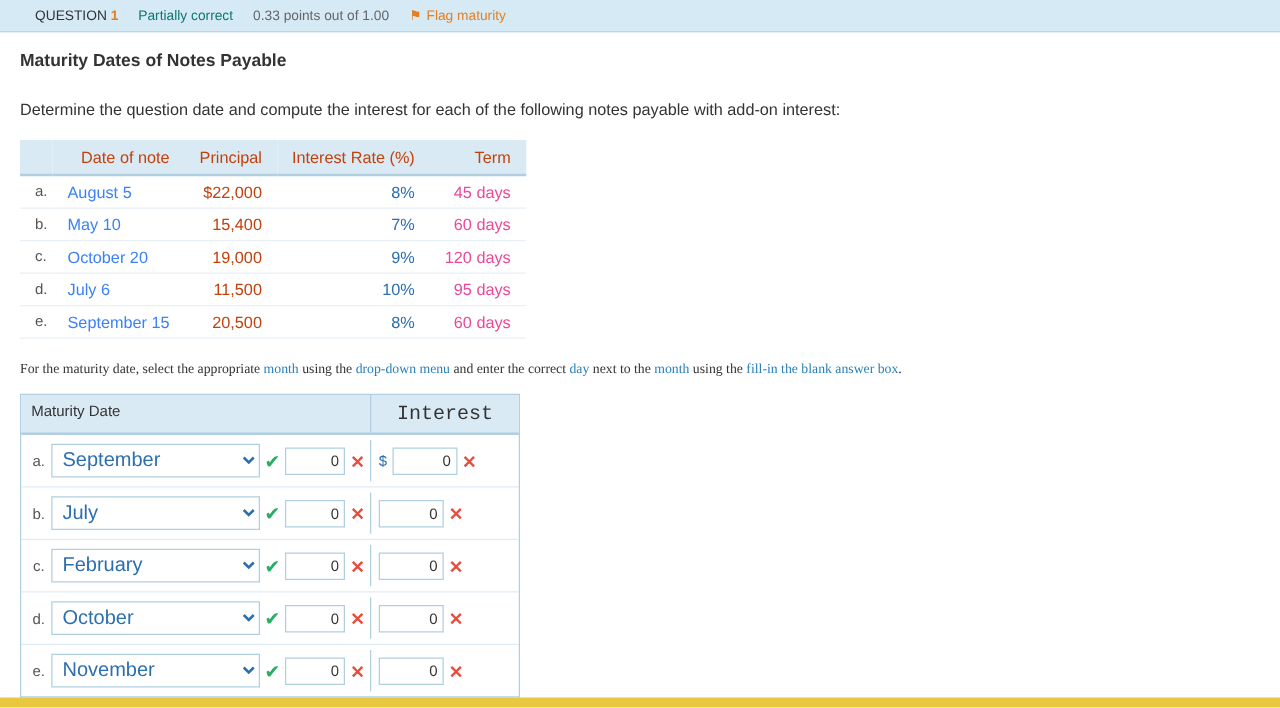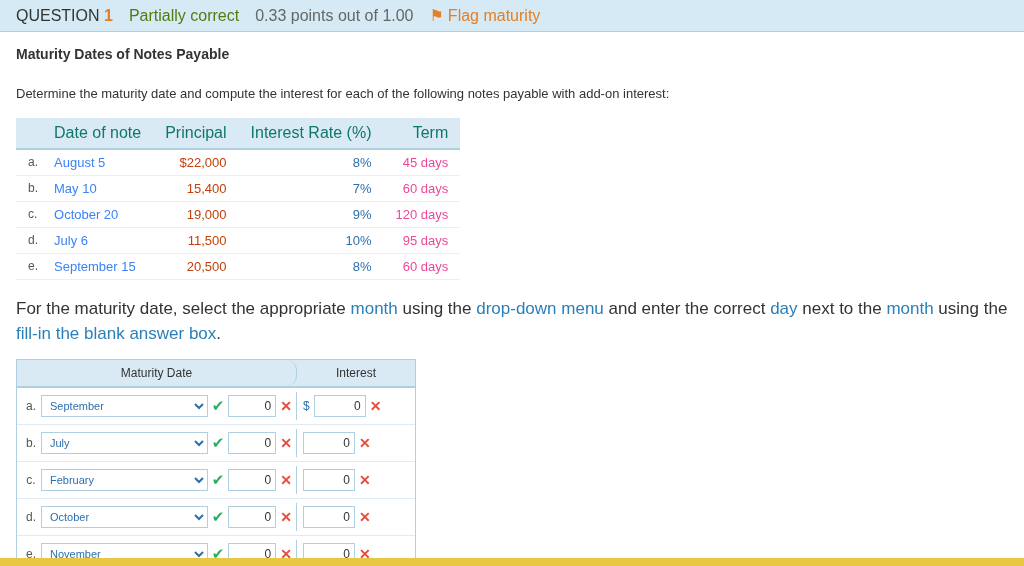--- a/index.html
+++ b/index.html
@@ -1,28 +1,28 @@
 <!DOCTYPE html>
 <html><head>
   <meta charset="utf-8">
   <style>
     * { box-sizing: border-box; margin: 0; padding: 0; }
     body { font-family: Arial, sans-serif; font-size: 13px; background: #f0f7fb; color: #333; }
 
     .top-bar {
       background: #d6eaf5;
       border-bottom: 1px solid #b0cfe0;
-      padding: 6px 16px;
+      padding: 6px 28px;
       display: flex;
       align-items: center;
       gap: 16px;
-      font-size: 16px;
+      font-size: 11px;
     }
     .top-bar .question-num { color: #e67e22; font-weight: bold; }
-    .top-bar .status { color: #4d7c0f; }
+    .top-bar .status { color: #0f766e; }
     .top-bar .points { color: #666; }
     .top-bar .flag { color: #e67e22; display: flex; align-items: center; gap: 4px; cursor: pointer; }
 
     .main-content {
       background: #fff;
       margin: 0;
       padding: 14px 16px;
       min-height: 530px;
     }
 
@@ -32,72 +32,72 @@
     .data-table {
       border-collapse: collapse;
       margin: 14px 0 16px 0;
       min-width: 320px;
     }
     .data-table th {
       background: #daeaf4;
       border-bottom: 2px solid #b0cfe0;
       padding: 6px 12px;
       text-align: right;
-      font-size: 16px;
+      font-size: 13px;
       font-weight: normal;
-      color: #0f766e;
+      color: #c2410c;
     }
     .data-table th:first-child { text-align: left; }
     .data-table td {
       padding: 5px 12px;
       font-size: 13px;
       border-bottom: 1px solid #e8f0f5;
       text-align: right;
       color: #2c6fad;
     }
     .data-table td:first-child { text-align: left; color: #555; font-size: 12px; padding-right: 4px; min-width: 22px; }
     .data-table td:nth-child(2) { color: #3b82f6; text-align: left; }
     .data-table td:nth-child(3) { color: #c2410c; }
     .data-table td:nth-child(4) { color: #2c6fad; }
     .data-table td:nth-child(5) { color: #ec4899; }
 
     .maturity-instructions {
-      font-size: 17px;
+      font-size: 11px;
       margin: 10px 0 12px 0;
       line-height: 1.5;
+      font-family: Liberation Serif, serif;
     }
     .maturity-instructions span.blue { color: #2980b9; }
 
     .answer-section {
       border: 1px solid #b0cfe0;
       display: inline-block;
       min-width: 400px;
       background: #fff;
     }
 
     .answer-header {
       display: flex;
       background: #daeaf4;
       border-bottom: 2px solid #b0cfe0;
     }
     .answer-header .col-maturity {
       flex: 0 0 280px;
-      text-align: center;
       padding: 6px 8px;
       font-size: 12px;
       border-right: 1px solid #b0cfe0;
       font-weight: normal;
-      border-radius: 10px;
     }
     .answer-header .col-interest {
       flex: 1;
       text-align: center;
       padding: 6px 8px;
-      font-size: 12px;
+      font-size: 16px;
       font-weight: normal;
+      font-family: Liberation Mono, monospace;
     }
 
     .answer-row {
       display: flex;
       align-items: center;
       border-bottom: 1px solid #e0ecf5;
       padding: 4px 0;
     }
     .answer-row:last-child { border-bottom: none; }
 
@@ -115,21 +115,21 @@
       display: flex;
       align-items: center;
       gap: 4px;
       border-right: 1px solid #b0cfe0;
       padding: 3px 4px 3px 2px;
     }
 
     .maturity-cell select {
       border: 1px solid #b0cfe0;
       padding: 3px 4px;
-      font-size: 11px;
+      font-size: 16px;
       color: #2c6fad;
       background: #fff;
       min-width: 100px;
       flex: 1;
     }
 
     .check-icon {
       color: #27ae60;
       font-size: 15px;
       flex-shrink: 0;
@@ -206,21 +206,21 @@
   <span class="points">0.33 points out of 1.00</span>
   <span class="flag">
     <span>⚑</span>
     <span>Flag maturity</span>
   </span>
 </div>
 
 <div class="main-content">
   <div class="section-title">Maturity Dates of Notes Payable</div>
   <div class="instructions">
-    <span>Determine the maturity date and compute the interest for each of the following notes payable with add-on interest:</span><br>
+    <span>Determine the question date and compute the interest for each of the following notes payable with add-on interest:</span><br>
   </div>
 
   <table class="data-table">
     <thead>
       <tr>
         <th></th>
         <th>Date of note</th>
         <th>Principal</th>
         <th>Interest Rate  (%)</th>
         <th>Term</th>

